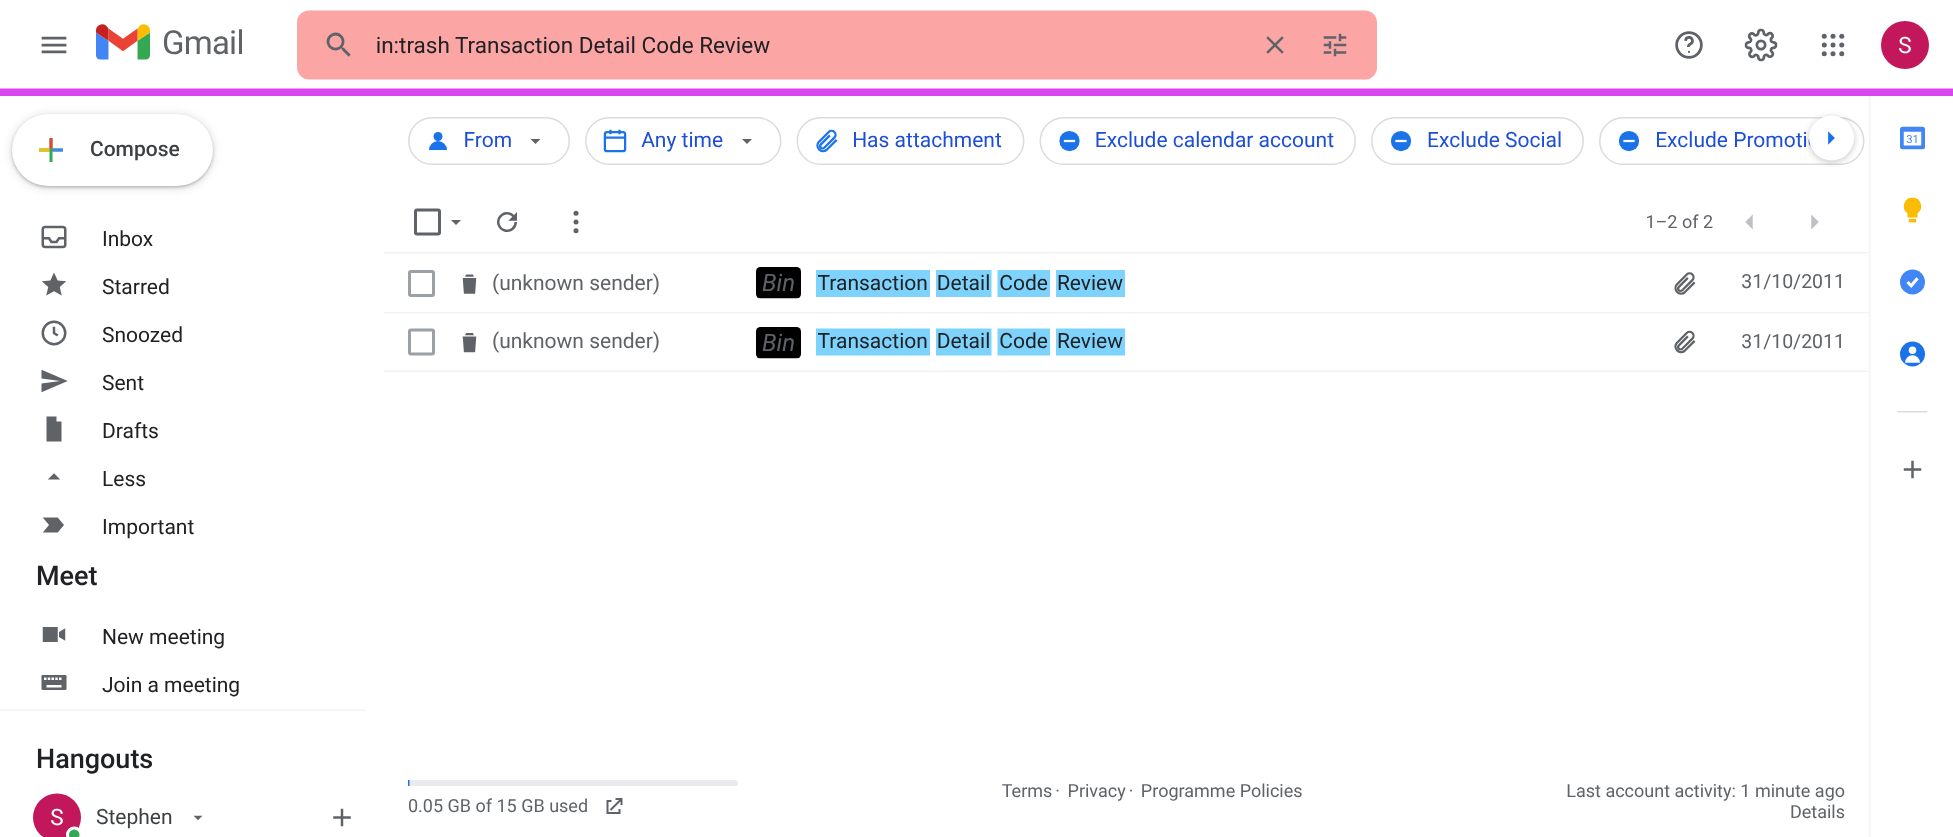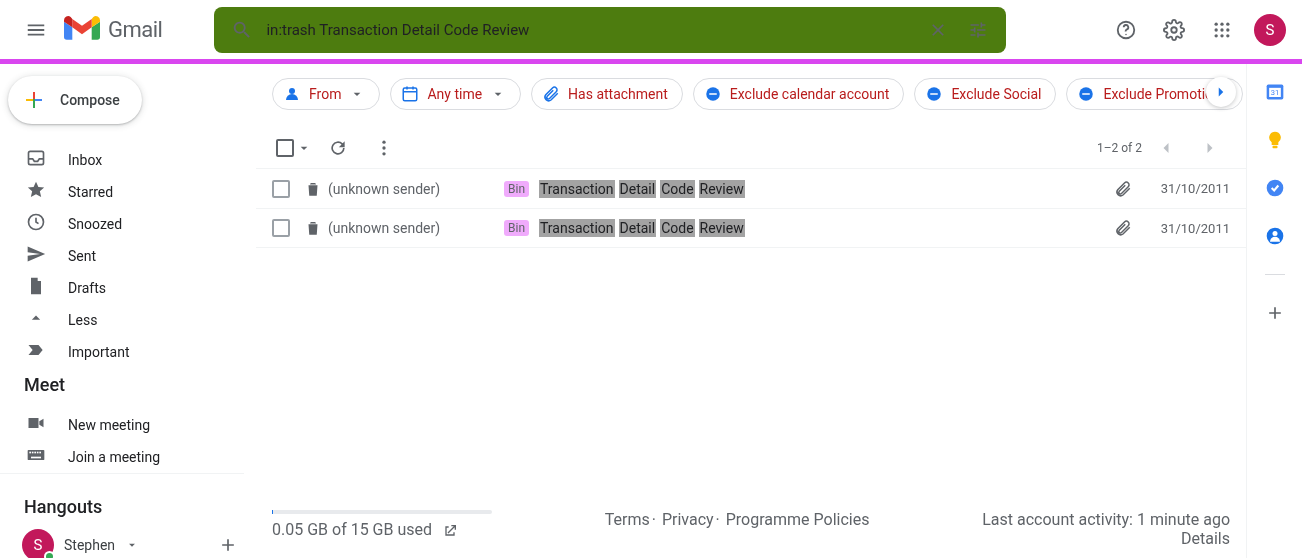--- a/index.html
+++ b/index.html
@@ -4,21 +4,21 @@
 <style>
 * { margin:0; padding:0; box-sizing:border-box; font-family:"Google Sans",Roboto,Arial,sans-serif; }
 body { width:1302px; height:558px; background:#fff; overflow:hidden; color:#202124; position:relative; }
 
 
 .header { position:absolute; top:0; left:0; right:0; height:64px; display:flex; align-items:center; padding:0 16px 0 12px; border-bottom:5px solid #d946ef; }
 .hamburger { width:48px; height:48px; display:flex; align-items:center; justify-content:center; border-radius:50%; cursor:pointer; color:#5f6368;}
 .logo-wrap { display:flex; align-items:center; margin-left:4px; gap:8px; }
 .logo-m { width:36px; height:28px; }
 .logo-text { font-size:22px; color:#5f6368; letter-spacing:-0.5px; }
-.search { margin-left:52px; width:792px; height:46px; background:#4d7c0f; border-radius:8px; display:flex; align-items:center; padding:0 8px; }
+.search { margin-left:36px; width:720px; height:46px; background:#fca5a5; border-radius:8px; display:flex; align-items:center; padding:0 8px; }
 .search .icon-btn { width:40px; height:40px; display:flex; align-items:center; justify-content:center; border-radius:50%; color:#5f6368; cursor:pointer;}
 .search input { flex:1; border:none; background:transparent; outline:none; font-size:15px; color:#202124; padding:0 4px;}
 .header-right { margin-left:auto; display:flex; align-items:center; gap:8px; }
 .header-right .icon-btn { width:40px; height:40px; display:flex; align-items:center; justify-content:center; border-radius:50%; color:#5f6368; cursor:pointer;}
 .avatar { width:32px; height:32px; border-radius:50%; background:#c2185b; color:#fff; display:flex; align-items:center; justify-content:center; font-size:15px; margin-left:4px; cursor:pointer;}
 
 
 .sidebar { position:absolute; top:60px; left:0; width:256px; bottom:0; padding-top:8px; }
 .compose { margin:8px 0 12px 8px; height:48px; padding:0 22px 0 14px; border-radius:24px; display:flex; align-items:center; gap:14px; box-shadow:0 1px 2px rgba(60,64,67,.3),0 1px 6px 1px rgba(60,64,67,.15); background:#fff; cursor:pointer; width:fit-content; font-size:14px; font-weight:500; color:#3c4043;}
 .compose-plus svg{width:24px;height:24px;}
@@ -27,46 +27,46 @@
 .section-label{padding:14px 0 6px 24px;font-size:18px;font-weight:500;color:#202124;}
 .divider-soft{height:1px;background:#f1f3f4;margin:8px 12px 8px 0;}
 .hangouts-row{display:flex;align-items:center;padding:6px 18px 0 22px;gap:10px;font-size:14px;color:#3c4043;}
 .hangouts-avatar{width:32px;height:32px;border-radius:50%;background:#c2185b;color:#fff;display:flex;align-items:center;justify-content:center;font-size:15px;position:relative;}
 .presence{position:absolute;right:-1px;bottom:-1px;width:11px;height:11px;background:#34a853;border-radius:50%;border:2px solid #fff;}
 .hangouts-plus{margin-left:auto;color:#5f6368;cursor:pointer;}
 
 
 .main { position:absolute; top:64px; left:256px; right:56px; bottom:0; display:flex; flex-direction:column; }
 .chips { display:flex; align-items:center; gap:10px; padding:14px 16px 10px 16px; position:relative; overflow:hidden;}
-.chip { height:32px; border:1px solid #dadce0; border-radius:16px; display:flex; align-items:center; padding:0 14px 0 10px; gap:8px; font-size:14px; color:#b91c1c; background:#fff; cursor:pointer; white-space:nowrap;}
+.chip { height:32px; border:1px solid #dadce0; border-radius:16px; display:flex; align-items:center; padding:0 14px 0 10px; gap:8px; font-size:14px; color:#1d4ed8; background:#fff; cursor:pointer; white-space:nowrap;}
 .chip svg.lead{width:18px;height:18px;}
 .chip .caret{width:16px;height:16px;color:#5f6368;}
 .chips-scroll{position:absolute;right:10px;top:50%;transform:translateY(-50%);width:30px;height:30px;border-radius:50%;background:#fff;box-shadow:0 1px 4px rgba(60,64,67,.3);display:flex;align-items:center;justify-content:center;cursor:pointer;color:#1a73e8;}
 
 .toolbar{display:flex;align-items:flex-end;height:48px;padding:0 16px;gap:6px;}
 .tool-btn{width:40px;height:40px;display:flex;align-items:center;justify-content:center;color:#5f6368;cursor:pointer;border-radius:50%;}
 .select-box{display:flex;align-items:center;gap:2px;padding-left:4px;}
 .select-box .checkbox{width:18px;height:18px;border:2px solid #5f6368;border-radius:2px;}
 .toolbar-right{margin-left:auto;display:flex;align-items:center;gap:4px;color:#5f6368;font-size:12px;}
 .pager-btn{width:40px;height:40px;display:flex;align-items:center;justify-content:center;color:#bdc1c6;cursor:pointer;border-radius:50%;}
 
 .rows{ }
 .row{display:flex;align-items:center;height:40px;padding:0 16px;border-top:1px solid #f1f3f4;font-size:14px;color:#5f6368;cursor:pointer;}
 .row:last-child{border-bottom:1px solid #f1f3f4;}
 .row .checkbox{width:18px;height:18px;border:2px solid #9aa0a6;border-radius:2px;margin-right:14px;}
 .row .trash{color:#5f6368;margin-right:6px;}
 .row .sender{width:176px;color:#5f6368;}
 .row .body{flex:1;display:flex;align-items:center;gap:10px;overflow:hidden;}
-.bin-badge{font-size:12px;background:#f0abfc;color:#5f6368;border-radius:3px;padding:1px 4px;}
-.subject mark{background:#a3a3a3;color:#202124;padding:1px 1px;}
+.bin-badge{font-size:16px;background:#000000;color:#5f6368;border-radius:3px;padding:1px 4px;font-style:italic;}
+.subject mark{background:#7dd3fc;color:#202124;padding:1px 1px;}
 .subject{color:#202124;display:flex;gap:4px;}
 .row .attach{color:#5f6368;margin-left:auto;margin-right:12px;}
 .row .date{width:86px;text-align:right;font-size:13px;color:#5f6368;}
 
-.footer{margin-top:auto;display:flex;align-items:flex-start;padding:12px 16px 10px;font-size:16px;color:#5f6368;gap:12px;}
+.footer{margin-top:auto;display:flex;align-items:flex-start;padding:12px 16px 10px;font-size:12px;color:#5f6368;gap:12px;}
 .footer .storage-bar{width:220px;height:4px;background:#e8eaed;border-radius:2px;margin-bottom:6px;}
 .footer .storage-bar .fill{width:1px;height:100%;background:#1a73e8;}
 .footer .center{flex:1;text-align:center;}
 .footer .center span{margin:0 2px;}
 .footer .right{text-align:right;}
 .footer a{color:#5f6368;text-decoration:none;}
 .open-icon{display:inline-flex;vertical-align:middle;margin-left:6px;}
 
 
 .side-panel{position:absolute;top:64px;right:0;width:56px;bottom:0;border-left:1px solid #f1f3f4;display:flex;flex-direction:column;align-items:center;padding-top:18px;gap:28px;}

